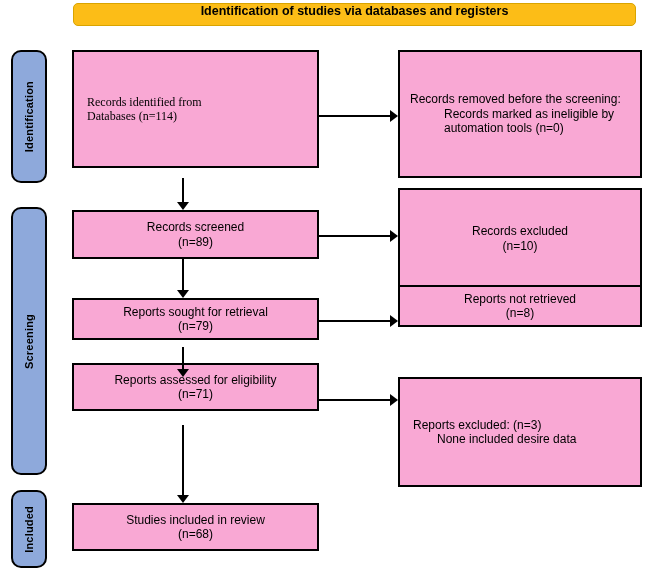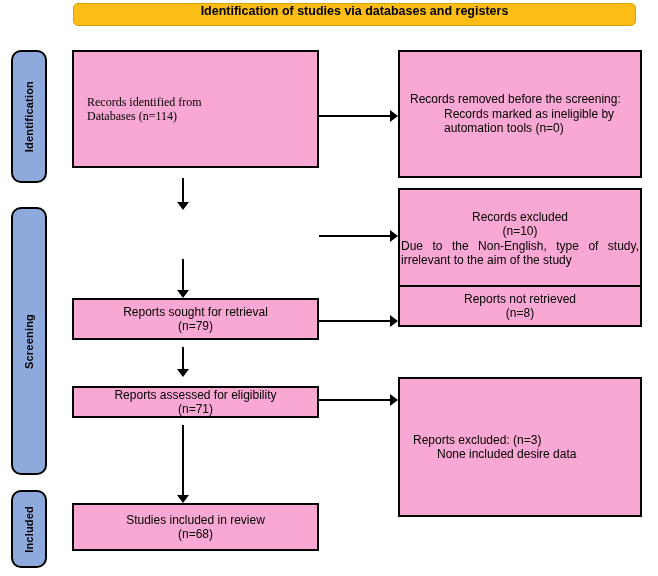--- a/index.html
+++ b/index.html
@@ -54,30 +54,30 @@
     box-sizing: border-box;
     font-size: 12px;
     line-height: 1.2;
     display: flex; flex-direction: column; justify-content: center;
   }
   .box.centered { align-items: center; text-align: center; }
 
   #box-identified { left: 72px; top: 50px;  width: 247px; height: 118px; padding-left: 13px; padding-right: 8px; font-family: Liberation Serif, serif; }
   #box-screened   { left: 72px; top: 210px; width: 247px; height: 49px; }
   #box-sought     { left: 72px; top: 298px; width: 247px; height: 42px; }
-  #box-assessed   { left: 72px; top: 386px; width: 247px; height: 32px; }
+  #box-assessed   { left: 72px; top: 363px; width: 247px; height: 48px; }
   #box-included   { left: 72px; top: 503px; width: 247px; height: 48px; }
 
   #sbox-removed         { left: 398px; top: 50px;  width: 244px; height: 128px; padding: 6px 12px 6px 10px; }
   #sbox-removed .indent { padding-left: 34px; }
   #sbox-records-excluded { left: 398px; top: 188px; width: 244px; height: 101px; padding: 4px 1px; }
   #sbox-records-excluded .title { text-align: center; }
   #sbox-records-excluded .body  { text-align: justify; }
   #sbox-not-retrieved   { left: 398px; top: 285px; width: 244px; height: 42px; }
-  #sbox-reports-excluded { left: 398px; top: 377px; width: 244px; height: 140px; padding: 6px 8px 6px 13px; }
+  #sbox-reports-excluded { left: 398px; top: 377px; width: 244px; height: 110px; padding: 6px 8px 6px 13px; }
   #sbox-reports-excluded .indent { padding-left: 24px; }
 
   
   .arrow-v { position: absolute; width: 12px; }
   .arrow-v .shaft { position: absolute; left: 5px; top: 0; bottom: 7px; width: 2px; background: #000; }
   .arrow-v .head  { position: absolute; bottom: 0; left: 0; width: 0; height: 0;
                     border-left: 6px solid transparent; border-right: 6px solid transparent;
                     border-top: 8px solid #000; }
   #arrow-v1 { left: 177px; top: 178px; height: 32px; }
   #arrow-v2 { left: 177px; top: 259px; height: 39px; }
@@ -110,20 +110,24 @@
     <span>Screening</span>
   </div>
   <div class="stage" id="stage-included">
     <span>Included</span>
   </div>
 
   <div class="box" id="box-identified">
     <span class="pre">Records identified from
 Databases (n=114)</span>
   </div>
+  <div class="box centered" id="box-screened">
+    <span class="pre">Records screened
+(n=89)</span>
+  </div>
   <div class="box centered" id="box-sought">
     <span class="pre">Reports sought for retrieval
 (n=79)</span>
   </div>
   <div class="box centered" id="box-assessed">
     <span class="pre">Reports assessed for eligibility
 (n=71)</span>
   </div>
   <div class="box centered" id="box-included">
     <span class="pre">Studies included in review
@@ -131,21 +135,20 @@
   </div>
 
   <div class="box" id="sbox-removed">
     <span>Records removed before the screening:</span>
     <span class="indent">Records marked as ineligible by automation tools (n=0)</span>
   </div>
 
   <div class="box" id="sbox-records-excluded">
     <span class="pre title">Records excluded
 (n=10)</span>
-    <span class="body">Due to the Non-English, type of study, irrelevant to the aim of the study</span>
   </div>
 
   <div class="box centered" id="sbox-not-retrieved">
     <span class="pre">Reports not retrieved
 (n=8)</span>
   </div>
 
   <div class="box" id="sbox-reports-excluded">
     <span>Reports excluded: (n=3)</span>
     <span class="indent">None included desire data</span>

